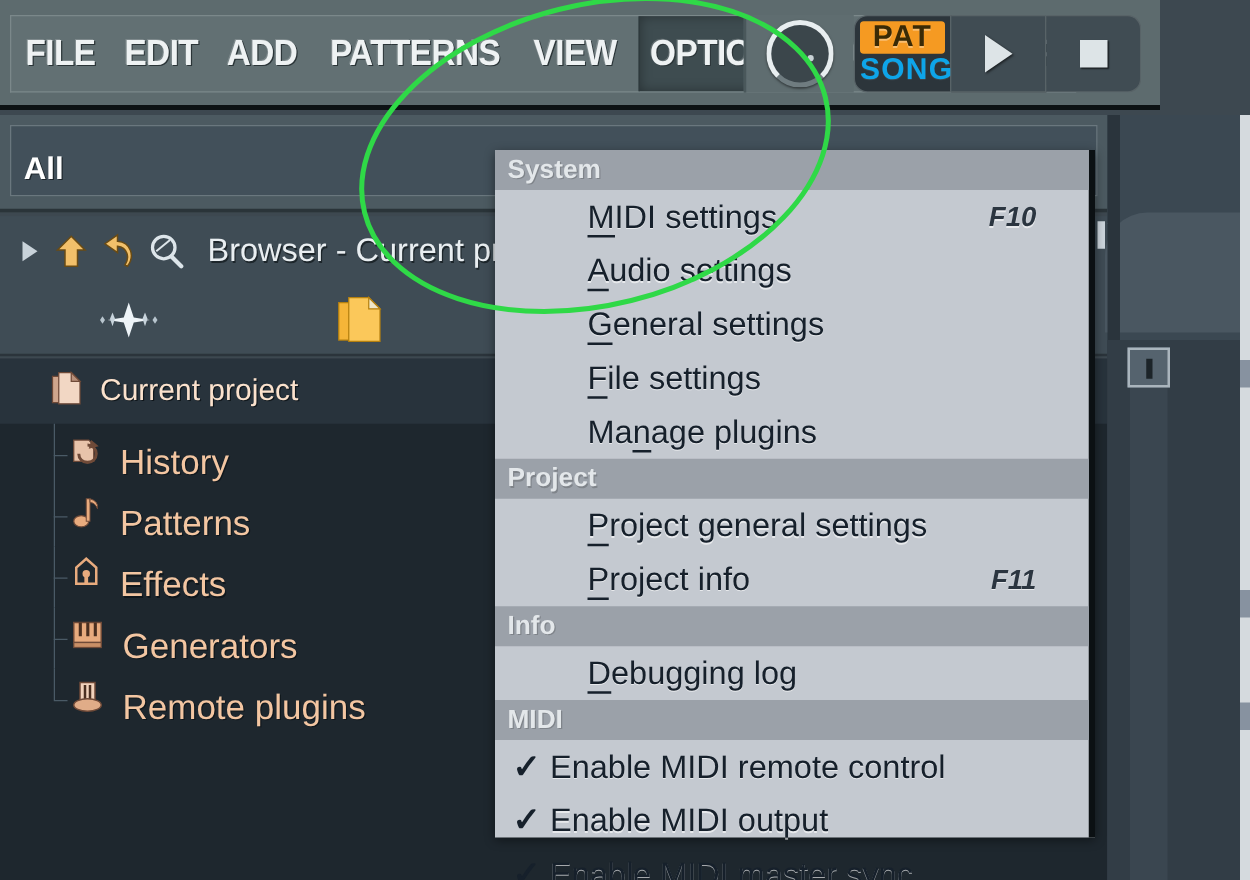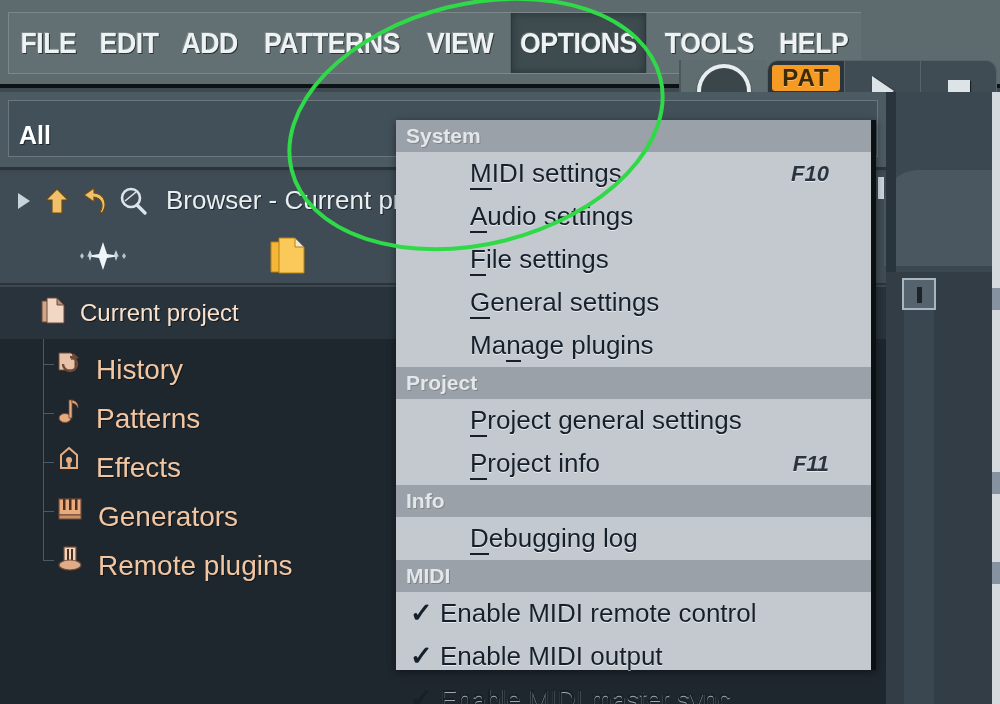--- a/index.html
+++ b/index.html
@@ -6,21 +6,21 @@
   html, body {
     width: 1000px; height: 704px;
     overflow: hidden;
     background: #3d4850;
     font-family: "Liberation Sans", sans-serif;
   }
   #app { position: relative; width: 1000px; height: 704px; overflow: hidden; }
 
   
   .menubar {
-    position: absolute; left: 0; top: 0; width: 1000px; height: 88px;
+    position: absolute; left: 0; top: 0; width: 928px; height: 88px;
     background: #5d6b6e;
     border-bottom: 4px solid #0d1214;
   }
   .menubar-inner {
     position: absolute; left: 8px; top: 12px; right: 0; height: 62px;
     display: flex; align-items: stretch;
   }
   .menu-group {
     display: flex; align-items: stretch;
     background: #627073;
@@ -39,22 +39,22 @@
     transform: scaleX(0.92);
     transform-origin: center;
   }
   .menu-tab.active {
     background: #3e4c50;
     border-left: 1px solid #2a3336;
     border-right: 1px solid #2a3336;
     box-shadow: inset 0 0 10px rgba(0,0,0,.35);
   }
   .transport {
-    position: absolute; right: 3px; top: 12px; height: 62px;
-    display: flex; align-items: center; margin-top: 48px;
+    position: absolute; right: 15px; top: 12px; height: 62px;
+    display: flex; align-items: center;
   }
   .knob-cell {
     width: 88px; height: 62px;
     background: #5f6d70;
     border-left: 2px solid #4a585b;
     display: flex; align-items: center; justify-content: center;
   }
   .knob {
     width: 54px; height: 54px; border-radius: 50%;
     background: #3b464b;
@@ -490,24 +490,24 @@
 
     <div class="sect-header">System</div>
     <div class="mitem">
       <span class="txt"><u>M</u>IDI settings</span>
       <span class="short">F10</span>
     </div>
     <div class="mitem">
       <span class="txt"><u>A</u>udio settings</span>
     </div>
     <div class="mitem">
+      <span class="txt"><u>G</u>eneral settings</span>
+    </div>
+    <div class="mitem">
       <span class="txt"><u>F</u>ile settings</span>
-    </div>
-    <div class="mitem">
-      <span class="txt"><u>G</u>eneral settings</span>
     </div>
     <div class="mitem">
       <span class="txt">Ma<u>n</u>age plugins</span>
     </div>
 
     <div class="sect-header">Project</div>
     <div class="mitem">
       <span class="txt"><u>P</u>roject general settings</span>
     </div>
     <div class="mitem">

